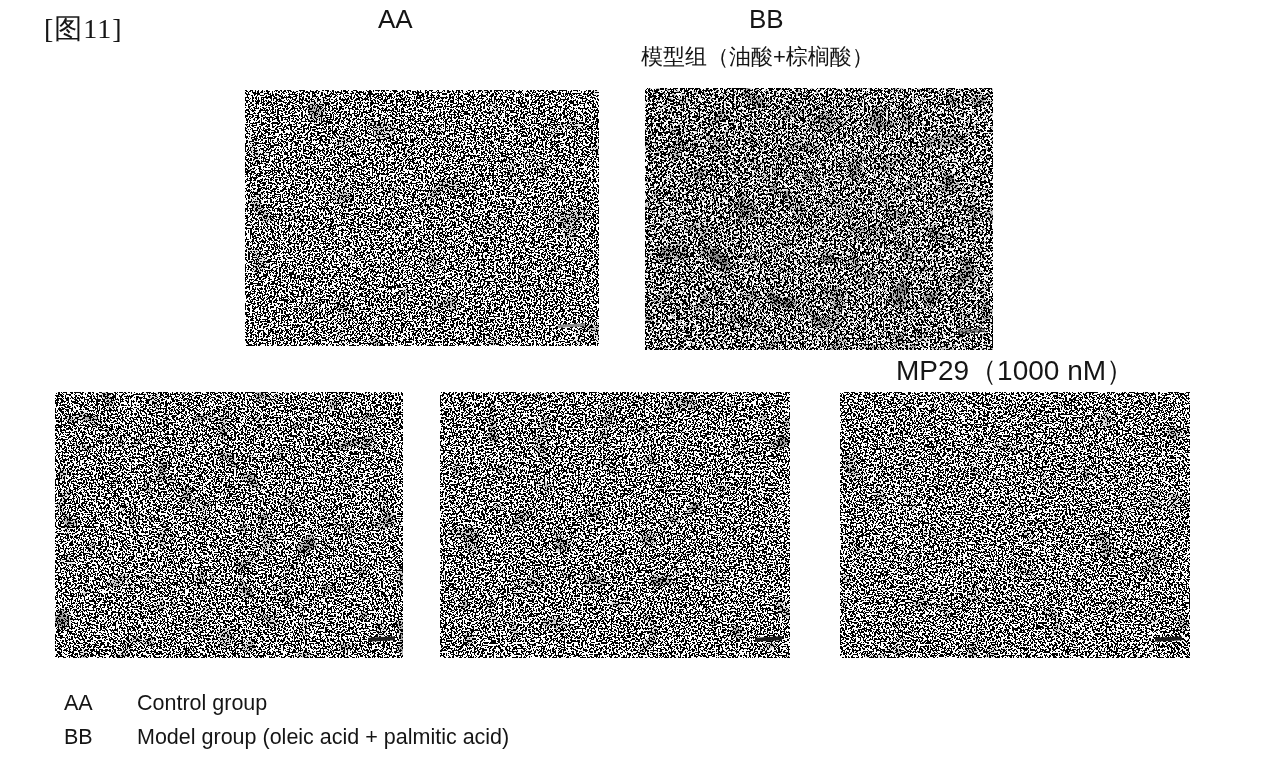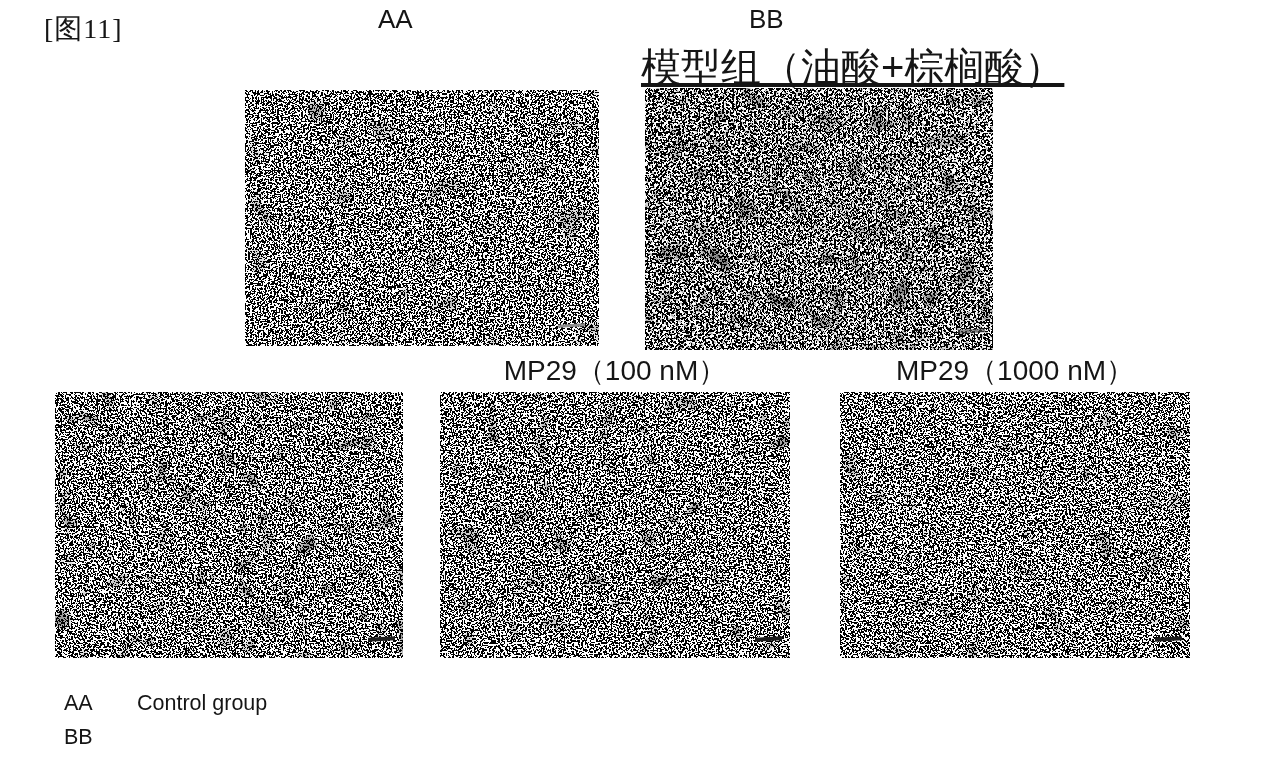--- a/index.html
+++ b/index.html
@@ -26,21 +26,21 @@
   }
   .marker-aa { left: 378px; top: 4px; }
   .marker-bb { left: 749px; top: 4px; }
   .cjk-title {
     position: absolute;
     font-size: 31px;
     line-height: 1.15;
     white-space: nowrap;
   }
   .title-control { left: 248px; top: 44px; width: 305px; text-align: center; }
-  .title-model   { left: 641px; top: 44px; font-size: 40px; text-decoration: underline; }
+  .title-model   { left: 641px; top: 44px; font-size: 22px; }
   .mp-title {
     position: absolute;
     top: 352px;
     font-size: 28px;
     text-align: center;
     white-space: nowrap;
   }
   .mp-title.t10   { left: 55px;  width: 348px; }
   .mp-title.t100  { left: 440px; width: 350px; }
   .mp-title.t1000 { left: 840px; width: 350px; }
@@ -147,21 +147,20 @@
       <filter id="b1" x="-2%" y="-2%" width="104%" height="104%">
         <feTurbulence type="fractalNoise" baseFrequency="0.05" numOctaves="3" seed="41"></feTurbulence>
         <feColorMatrix type="matrix" values="0 0 0 0 0  0 0 0 0 0  0 0 0 0 0  2 2 2 0 -3.3"></feColorMatrix>
       </filter>
       <rect width="100%" height="100%" filter="url(#d1)"></rect>
       <rect width="100%" height="100%" filter="url(#b1)" opacity="0.4"></rect>
     </svg>
     <div class="sbar"></div>
   </div>
 
-  <div class="mp-title t100">MP29（100 nM）</div>
   <div class="micro m-100">
     <svg preserveAspectRatio="none">
       <filter id="d2" x="-2%" y="-2%" width="104%" height="104%">
         <feTurbulence type="fractalNoise" baseFrequency="0.55" numOctaves="2" seed="29" stitchTiles="stitch"></feTurbulence>
         <feColorMatrix type="saturate" values="0"></feColorMatrix>
         <feComponentTransfer>
           <feFuncR type="discrete" tableValues="0 1"></feFuncR>
           <feFuncG type="discrete" tableValues="0 1"></feFuncG>
           <feFuncB type="discrete" tableValues="0 1"></feFuncB>
           <feFuncA type="discrete" tableValues="1"></feFuncA>
@@ -197,15 +196,16 @@
       <rect width="100%" height="100%" filter="url(#d3)"></rect>
       <rect width="100%" height="100%" filter="url(#b3)" opacity="0.35"></rect>
     </svg>
     <div class="sbar"></div>
   </div>
 
   <div class="legend">
     <span>AA</span>
     <span>Control group</span>
     <span>BB</span>
+    <span>Model group (oleic acid + palmitic acid)</span>
   </div>
 
 </div>
 
 </body></html>

